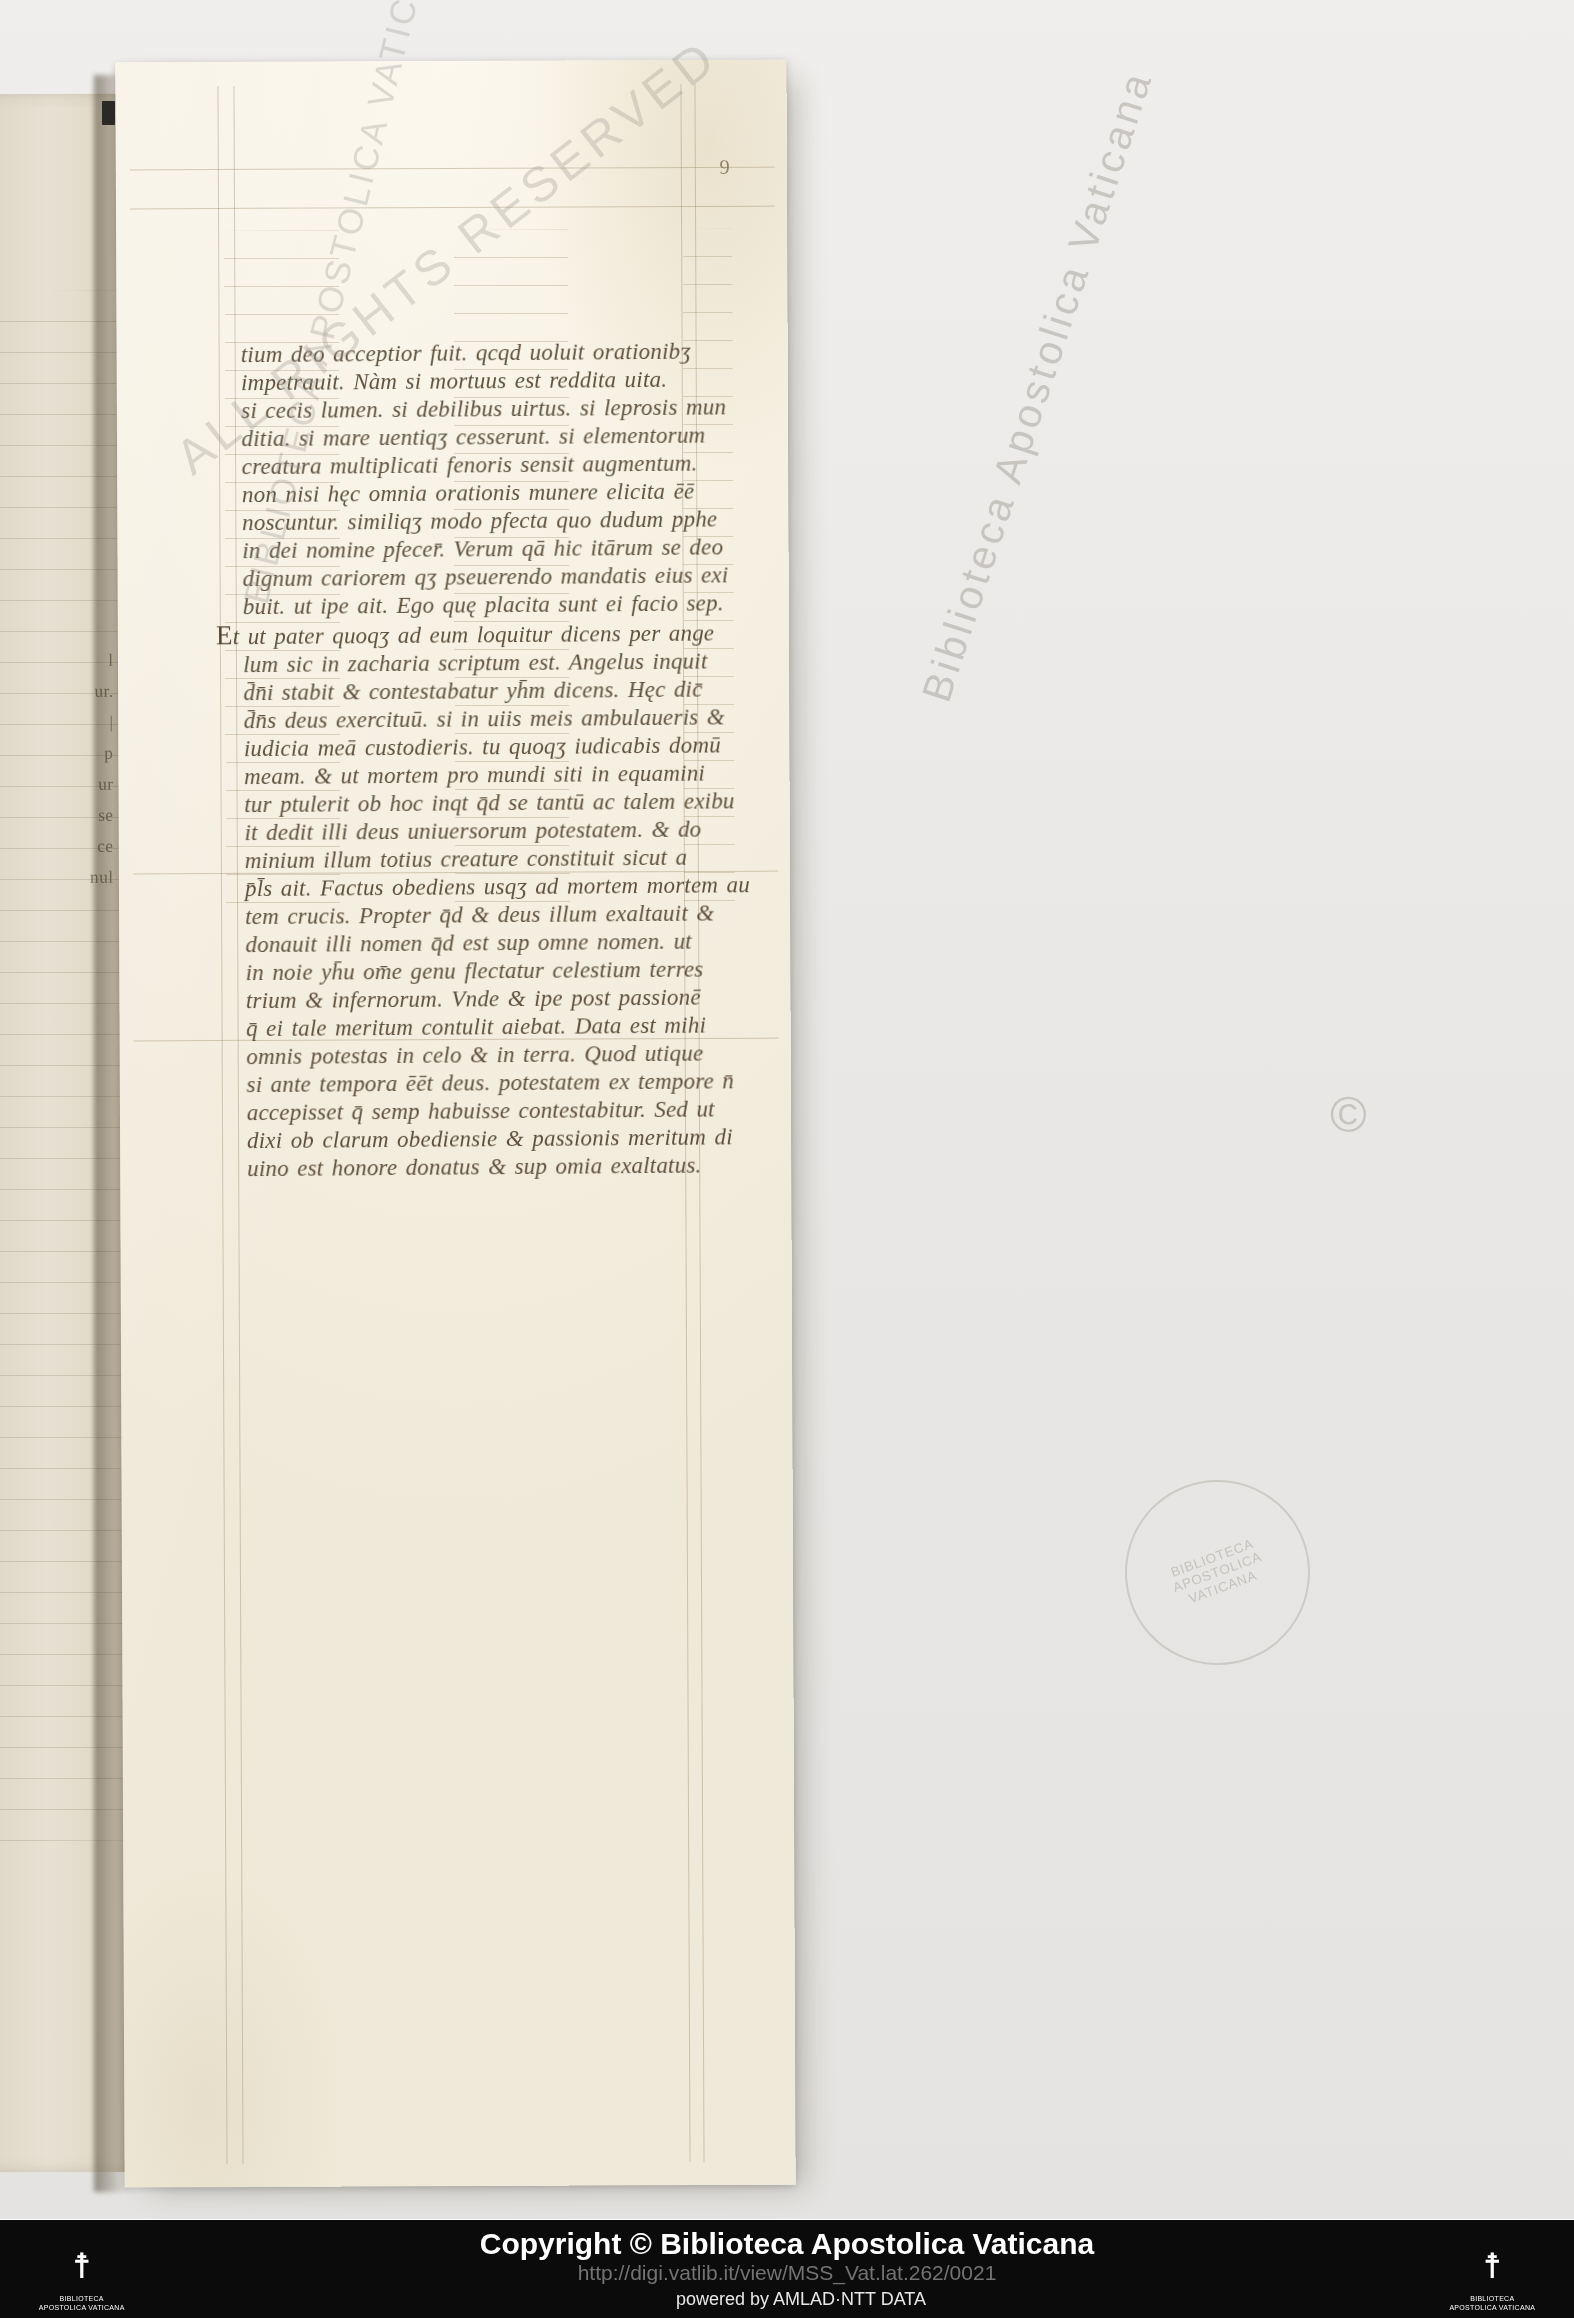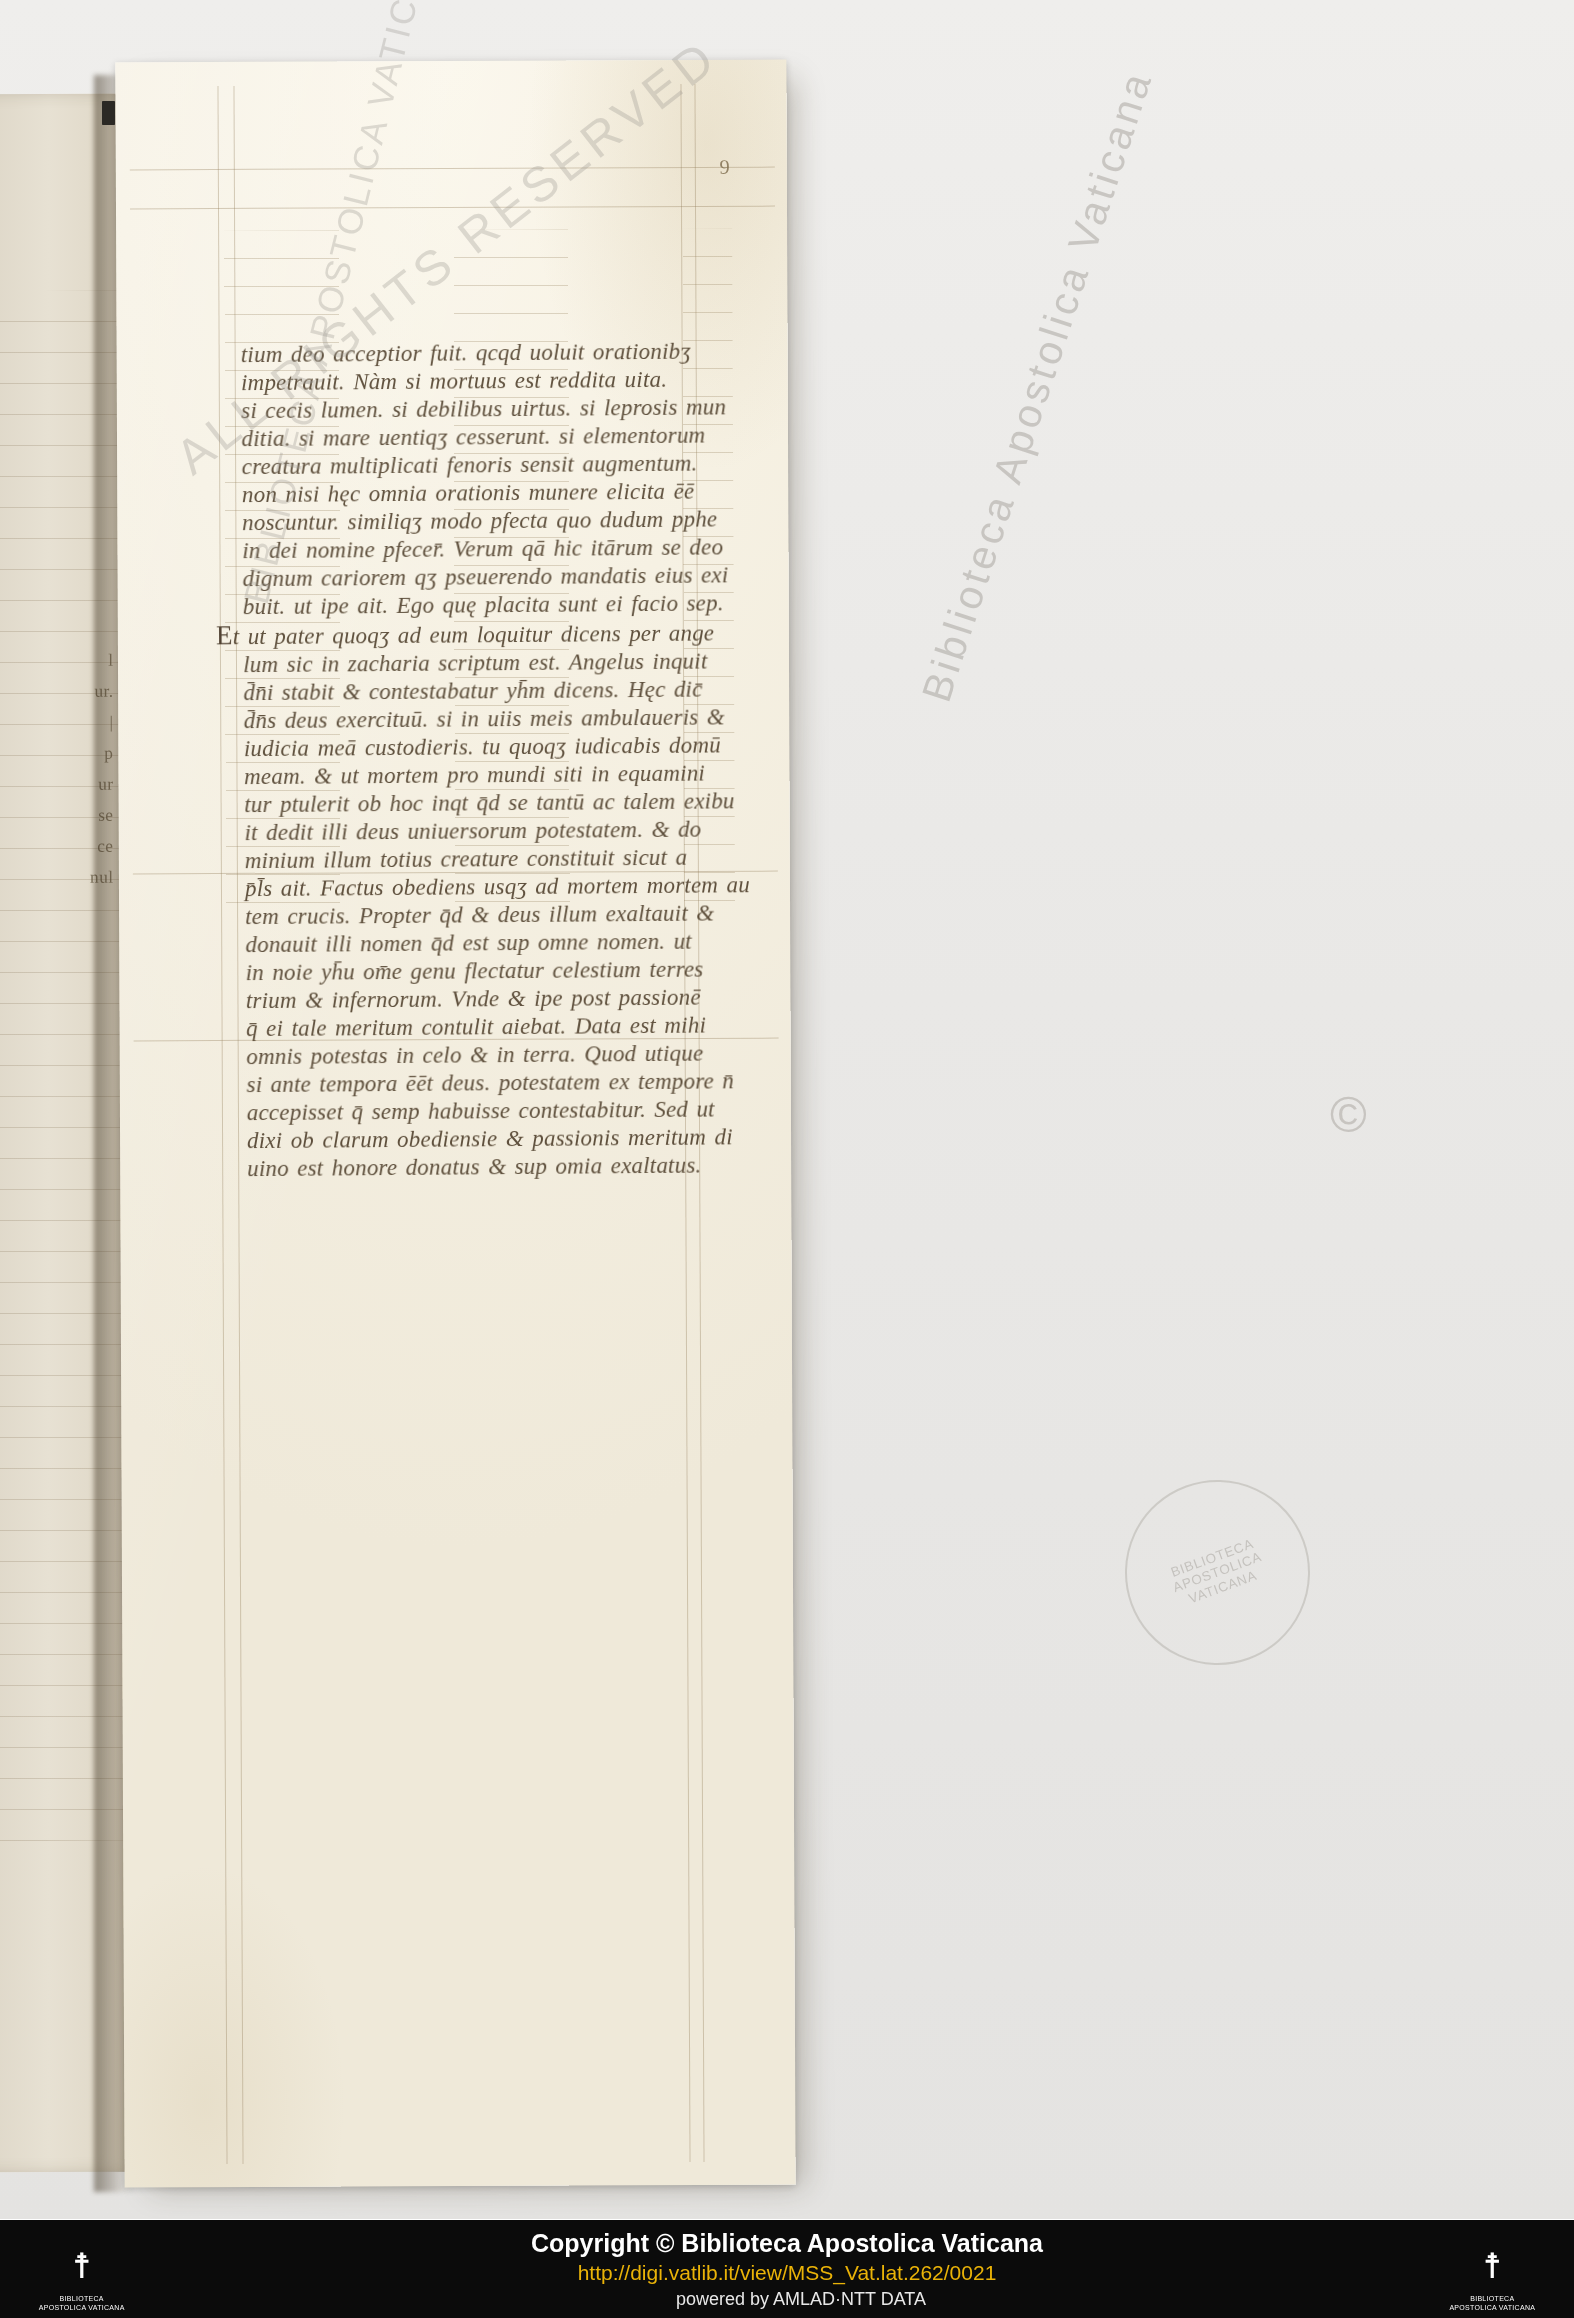--- a/index.html
+++ b/index.html
@@ -257,28 +257,28 @@
     background: #0b0b0b;
     color: #ffffff;
   }
   #footer .center {
     position: absolute;
     left: 0; right: 0;
     top: 7.9px;
     text-align: center;
   }
   #footer .copy {
-    font-size: 25px;
+    font-size: 30px;
     font-weight: bold;
     line-height: 31.5px;
   }
   #footer .url {
     font-size: 21px;
     line-height: 28px;
-    color: #eab308;
+    color: #737373;
   }
   #footer .powered {
     font-size: 18px;
     line-height: 25px;
     color: #e8e8e8;
     padding-left: 28px;
   }
   .seal-mark {
     position: absolute;
     bottom: 3.1px;

